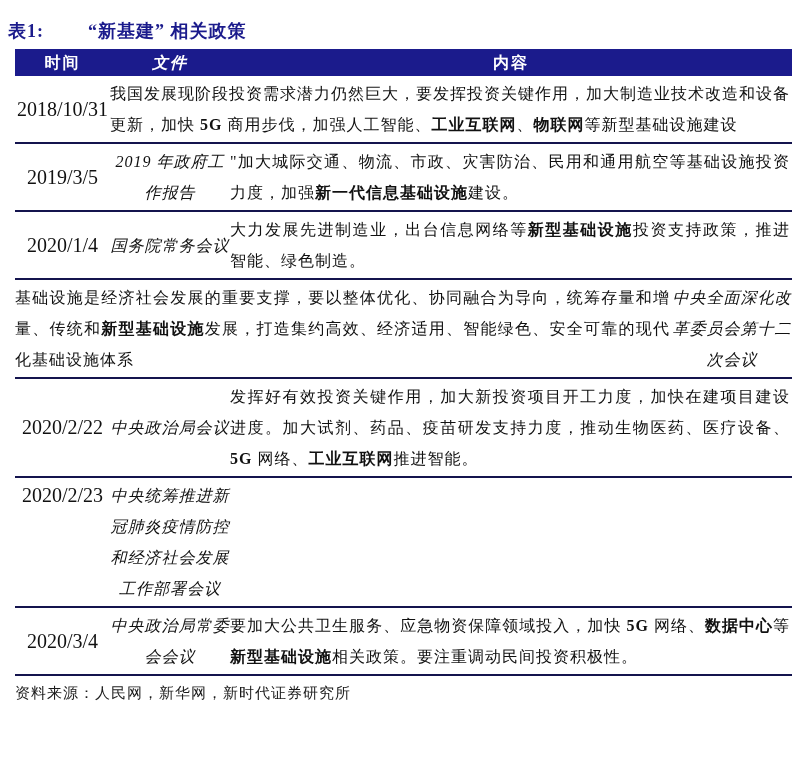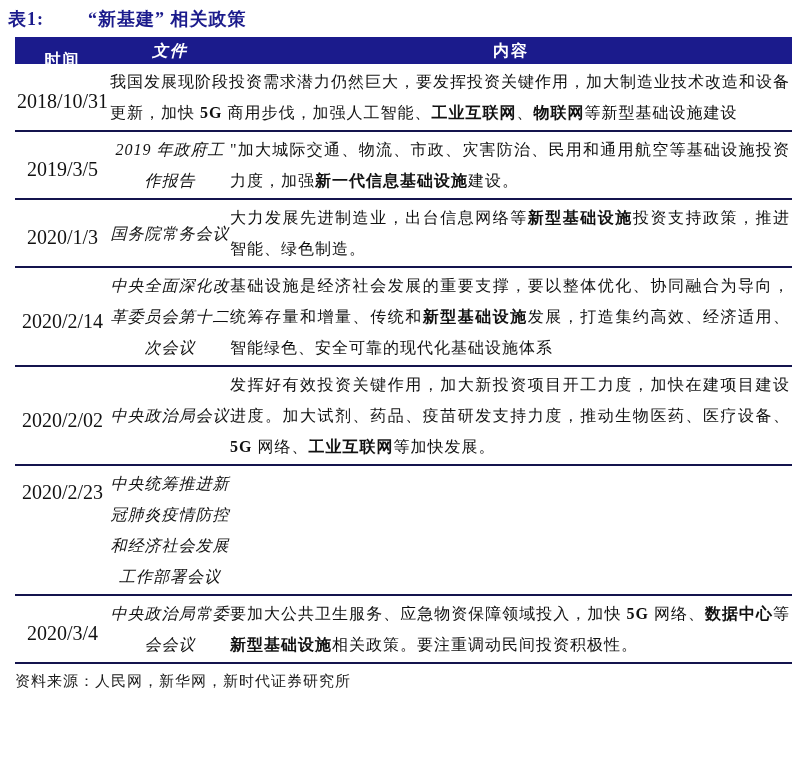--- a/index.html
+++ b/index.html
@@ -9,34 +9,34 @@
     --body-text:#111111;
   }
   html,body{margin:0;padding:0;background:#ffffff;}
   body{
     width:800px;height:780px;overflow:hidden;
     font-family:"Liberation Serif","DejaVu Serif",serif;
     color:var(--body-text);
   }
   .page{position:relative;width:800px;height:780px;background:#ffffff;}
   .title{
-    padding:7px 0 6px 8px;
+    padding:19px 0 6px 8px;
     font-size:18px;font-weight:bold;color:var(--navy);
     letter-spacing:1px;
     font-family:Liberation Serif, serif;
   }
   .title-label{margin-right:44px;}
   .ptable{margin:0 8px 0 15px;width:777px;}
   .thead{
     display:flex;background:var(--navy);color:var(--header-text);
     font-weight:bold;font-size:16px;height:27px;line-height:27px;
     letter-spacing:2px;
   }
   .thead .cell{text-align:center;}
-  .cell.time{width:95px;flex:0 0 95px;margin-top:9px;}
+  .cell.time{width:95px;flex:0 0 95px;}
   .cell.doc{width:120px;flex:0 0 120px;font-style:italic;}
   .cell.content{flex:1 1 auto;min-width:0;}
   .trow{
     display:flex;align-items:stretch;
     border-bottom:2px solid var(--separator);
     padding:2px 0;
     font-size:16px;line-height:31px;
   }
   .trow .time{
     display:flex;align-items:center;justify-content:center;
@@ -75,33 +75,32 @@
         <div class="trow">
           <div class="cell time">2018/10/31</div>
           <div class="cell content"><span>我国发展现阶段投资需求潜力仍然巨大，要发挥投资关键作用，加大制造业技术改造和设备更新，加快 </span><span class="b">5G</span><span> 商用步伐，加强人工智能、</span><span class="b">工业互联网</span><span>、</span><span class="b">物联网</span><span>等新型基础设施建设</span></div>
         </div>
         <div class="trow">
           <div class="cell time">2019/3/5</div>
           <div class="cell doc">2019 年政府工作报告</div>
           <div class="cell content"><span>"加大城际交通、物流、市政、灾害防治、民用和通用航空等基础设施投资力度，加强</span><span class="b">新一代信息基础设施</span><span>建设。</span></div>
         </div>
         <div class="trow">
-          <div class="cell time">2020/1/3</div>
+          <div class="cell time">2020/1/4</div>
           <div class="cell doc">国务院常务会议</div>
           <div class="cell content"><span>大力发展先进制造业，出台信息网络等</span><span class="b">新型基础设施</span><span>投资支持政策，推进智能、绿色制造。</span></div>
         </div>
         <div class="trow">
-          <div class="cell time">2020/2/14</div>
+          <div class="cell content"><span>基础设施是经济社会发展的重要支撑，要以整体优化、协同融合为导向，统筹存量和增量、传统和</span><span class="b">新型基础设施</span><span>发展，打造集约高效、经济适用、智能绿色、安全可靠的现代化基础设施体系</span></div>
           <div class="cell doc">中央全面深化改革委员会第十二次会议</div>
-          <div class="cell content"><span>基础设施是经济社会发展的重要支撑，要以整体优化、协同融合为导向，统筹存量和增量、传统和</span><span class="b">新型基础设施</span><span>发展，打造集约高效、经济适用、智能绿色、安全可靠的现代化基础设施体系</span></div>
         </div>
         <div class="trow">
-          <div class="cell time">2020/2/02</div>
+          <div class="cell time">2020/2/22</div>
           <div class="cell doc">中央政治局会议</div>
-          <div class="cell content"><span>发挥好有效投资关键作用，加大新投资项目开工力度，加快在建项目建设进度。加大试剂、药品、疫苗研发支持力度，推动生物医药、医疗设备、</span><span class="b">5G</span><span> 网络、</span><span class="b">工业互联网</span><span>等加快发展。</span></div>
+          <div class="cell content"><span>发挥好有效投资关键作用，加大新投资项目开工力度，加快在建项目建设进度。加大试剂、药品、疫苗研发支持力度，推动生物医药、医疗设备、</span><span class="b">5G</span><span> 网络、</span><span class="b">工业互联网</span><span>推进智能。</span></div>
         </div>
         <div class="trow">
           <div class="cell time">2020/2/23</div>
           <div class="cell doc">中央统筹推进新冠肺炎疫情防控和经济社会发展工作部署会议</div>
         </div>
         <div class="trow">
           <div class="cell time">2020/3/4</div>
           <div class="cell doc">中央政治局常委会会议</div>
           <div class="cell content"><span>要加大公共卫生服务、应急物资保障领域投入，加快 </span><span class="b">5G</span><span> 网络、</span><span class="b">数据中心</span><span>等</span><span class="b">新型基础设施</span><span>相关政策。要注重调动民间投资积极性。</span></div>
         </div>

